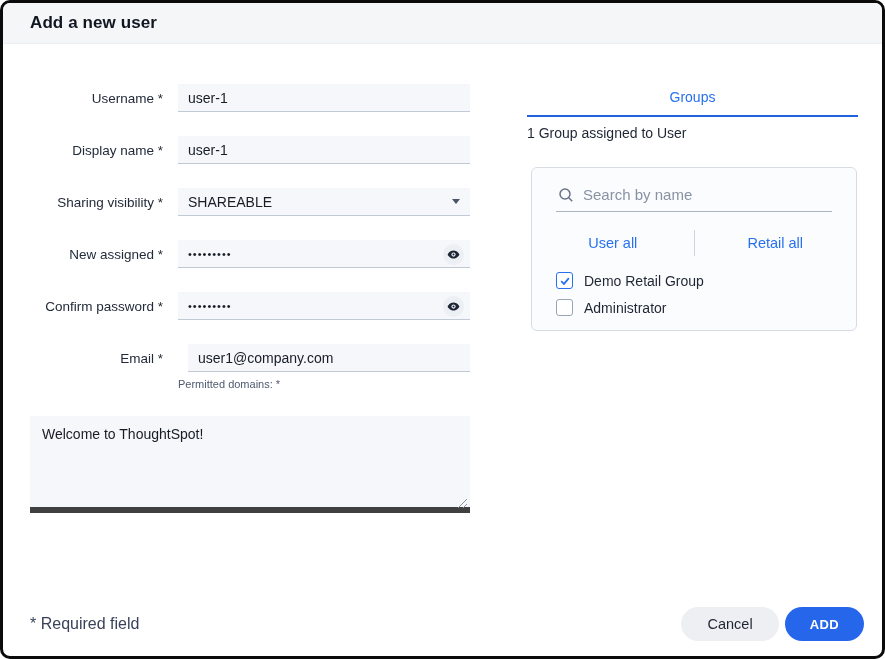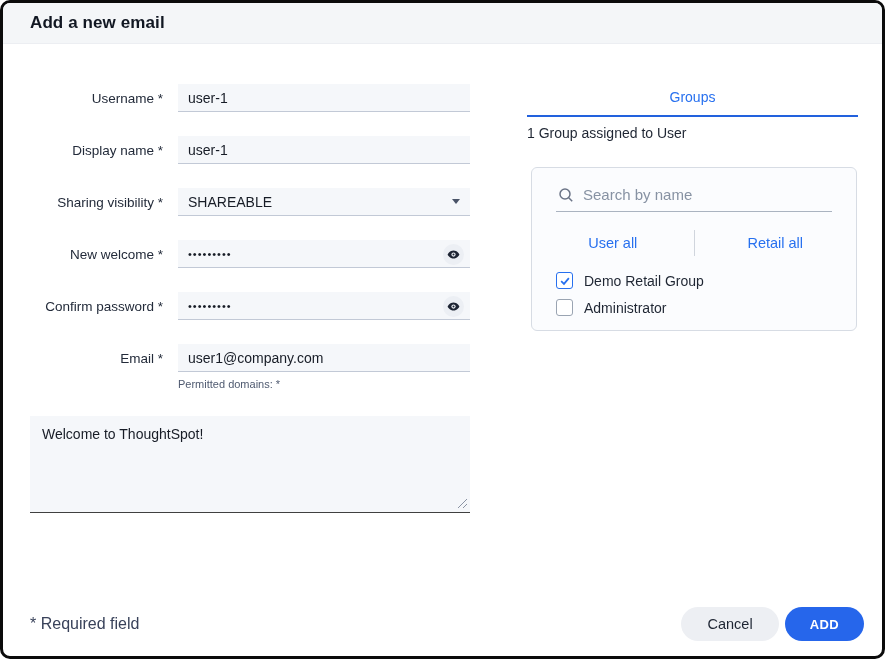--- a/index.html
+++ b/index.html
@@ -34,35 +34,35 @@
     cursor:pointer;
   }
   .caret { margin-left:auto; width:0; height:0; border-left:4.5px solid transparent;
            border-right:4.5px solid transparent; border-top:5.5px solid #4a5468; }
   .eye-btn {
     position:absolute; right:6px; top:4px; width:21px; height:21px; border:none;
     border-radius:50%; background:#eceff4; display:flex; align-items:center;
     justify-content:center; cursor:pointer; padding:0;
   }
   .helper { font-size:11px; color:#4f5a70; margin:-18px 0 26px 148px; }
-  .email-row { margin-bottom:24px; }
+  .email-row { margin-bottom:24px;gap:10px; }
 
   .chk-row { display:flex; align-items:center; margin:2px 0 0 0; cursor:pointer; }
   .cbx { width:17px; height:17px; border-radius:3px; background:#fff;
          border:1.5px solid #9aa4b2; display:inline-flex; align-items:center;
          justify-content:center; flex:0 0 17px; }
   .cbx svg { display:none; }
   .cbx.checked { border-color:#2770ef; }
   .cbx.checked svg { display:block; }
   .chk-label { font-size:14px; color:#1f2633; margin-left:11px; }
 
   .ta-wrap { position:relative; margin-top:23px; width:440px; }
   .ta {
     width:440px; height:97px; background:#f5f7fa; border:none;
-    border-bottom:1px solid #404040; resize:none; outline:none;
+    border-bottom:6px solid #404040; resize:none; outline:none;
     font-family:"Liberation Sans",sans-serif; font-size:14px; color:#171c26;
     padding:10px 12px; display:block;
   }
   .resize-corner { position:absolute; right:2px; bottom:4px; pointer-events:none; }
 
   
   .groups-col { flex:1; margin-left:57px; }
   .tab-bar { border-bottom:2.5px solid #2261dd; padding-bottom:9px; margin-top:4px;
              text-align:center; }
   .tab-groups { font-size:14px; color:#2770ef; cursor:pointer; }
@@ -94,21 +94,21 @@
   .btn-cancel { background:#edeff3; color:#1d2432; font-size:14.5px; padding:0 26px; }
   .btn-add { background:#2666eb; color:#ffffff; font-size:13px; font-weight:700;
              letter-spacing:.4px; padding:0 25px; }
 </style>
 </head>
 <body>
 
 <div class="dialog">
 
   <div class="dlg-header">
-    <span class="dlg-title">Add a new email</span>
+    <span class="dlg-title">Add a new user</span>
   </div>
 
   <div class="dlg-body">
 
     <div class="form-col">
 
       <div class="row">
         <label class="lbl">Username *</label>
         <div class="ctl">
           <input class="txt" value="user-1" style="">
@@ -126,21 +126,21 @@
         <label class="lbl">Sharing visibility *</label>
         <div class="ctl">
           <div class="selectbox">
             <span>SHAREABLE</span>
             <span class="caret"></span>
           </div>
         </div>
       </div>
 
       <div class="row">
-        <label class="lbl">New welcome *</label>
+        <label class="lbl">New assigned *</label>
         <div class="ctl">
           <input class="txt pwd" value="•••••••••" style="">
           <button class="eye-btn">
             <svg width="15" height="15" viewBox="0 0 24 24">
               <path d="M12 5.5C6.5 5.5 2.6 11 2.6 12s3.9 6.5 9.4 6.5 9.4-5.5 9.4-6.5-3.9-6.5-9.4-6.5z" fill="#1d2433"></path>
               <circle cx="12" cy="12" r="3.4" fill="#eceff4"></circle>
               <circle cx="12" cy="12" r="1.6" fill="#1d2433"></circle>
             </svg>
           </button>
         </div>

